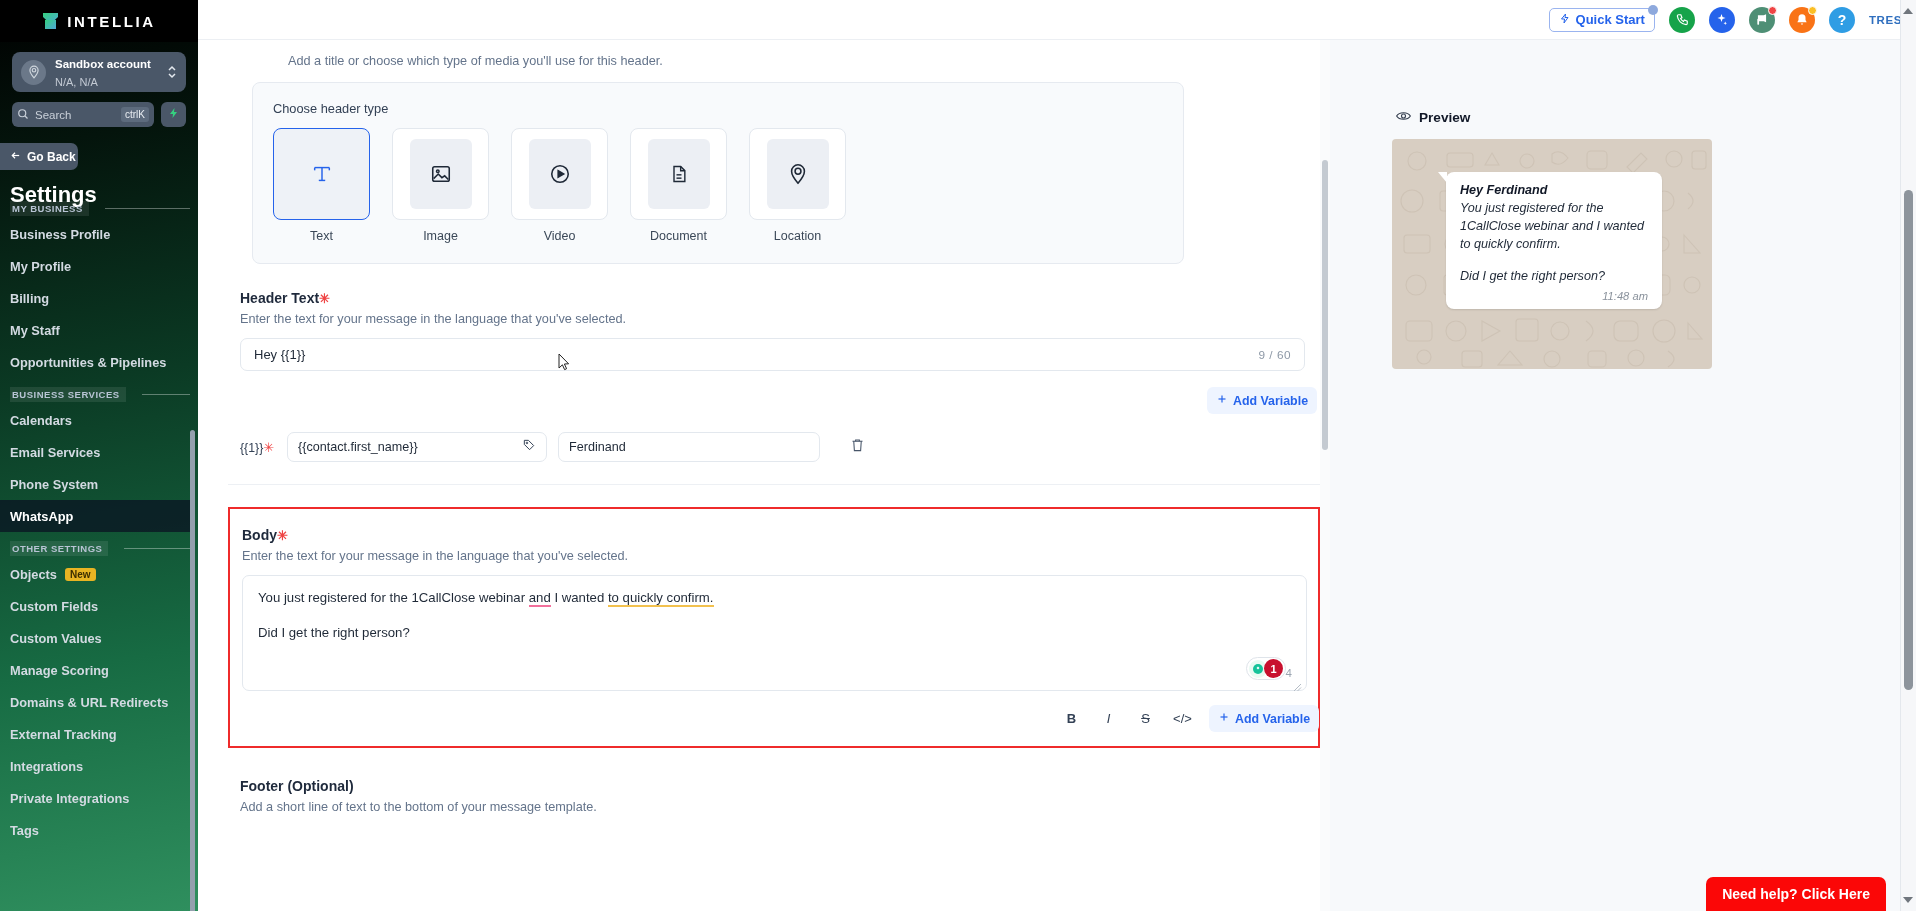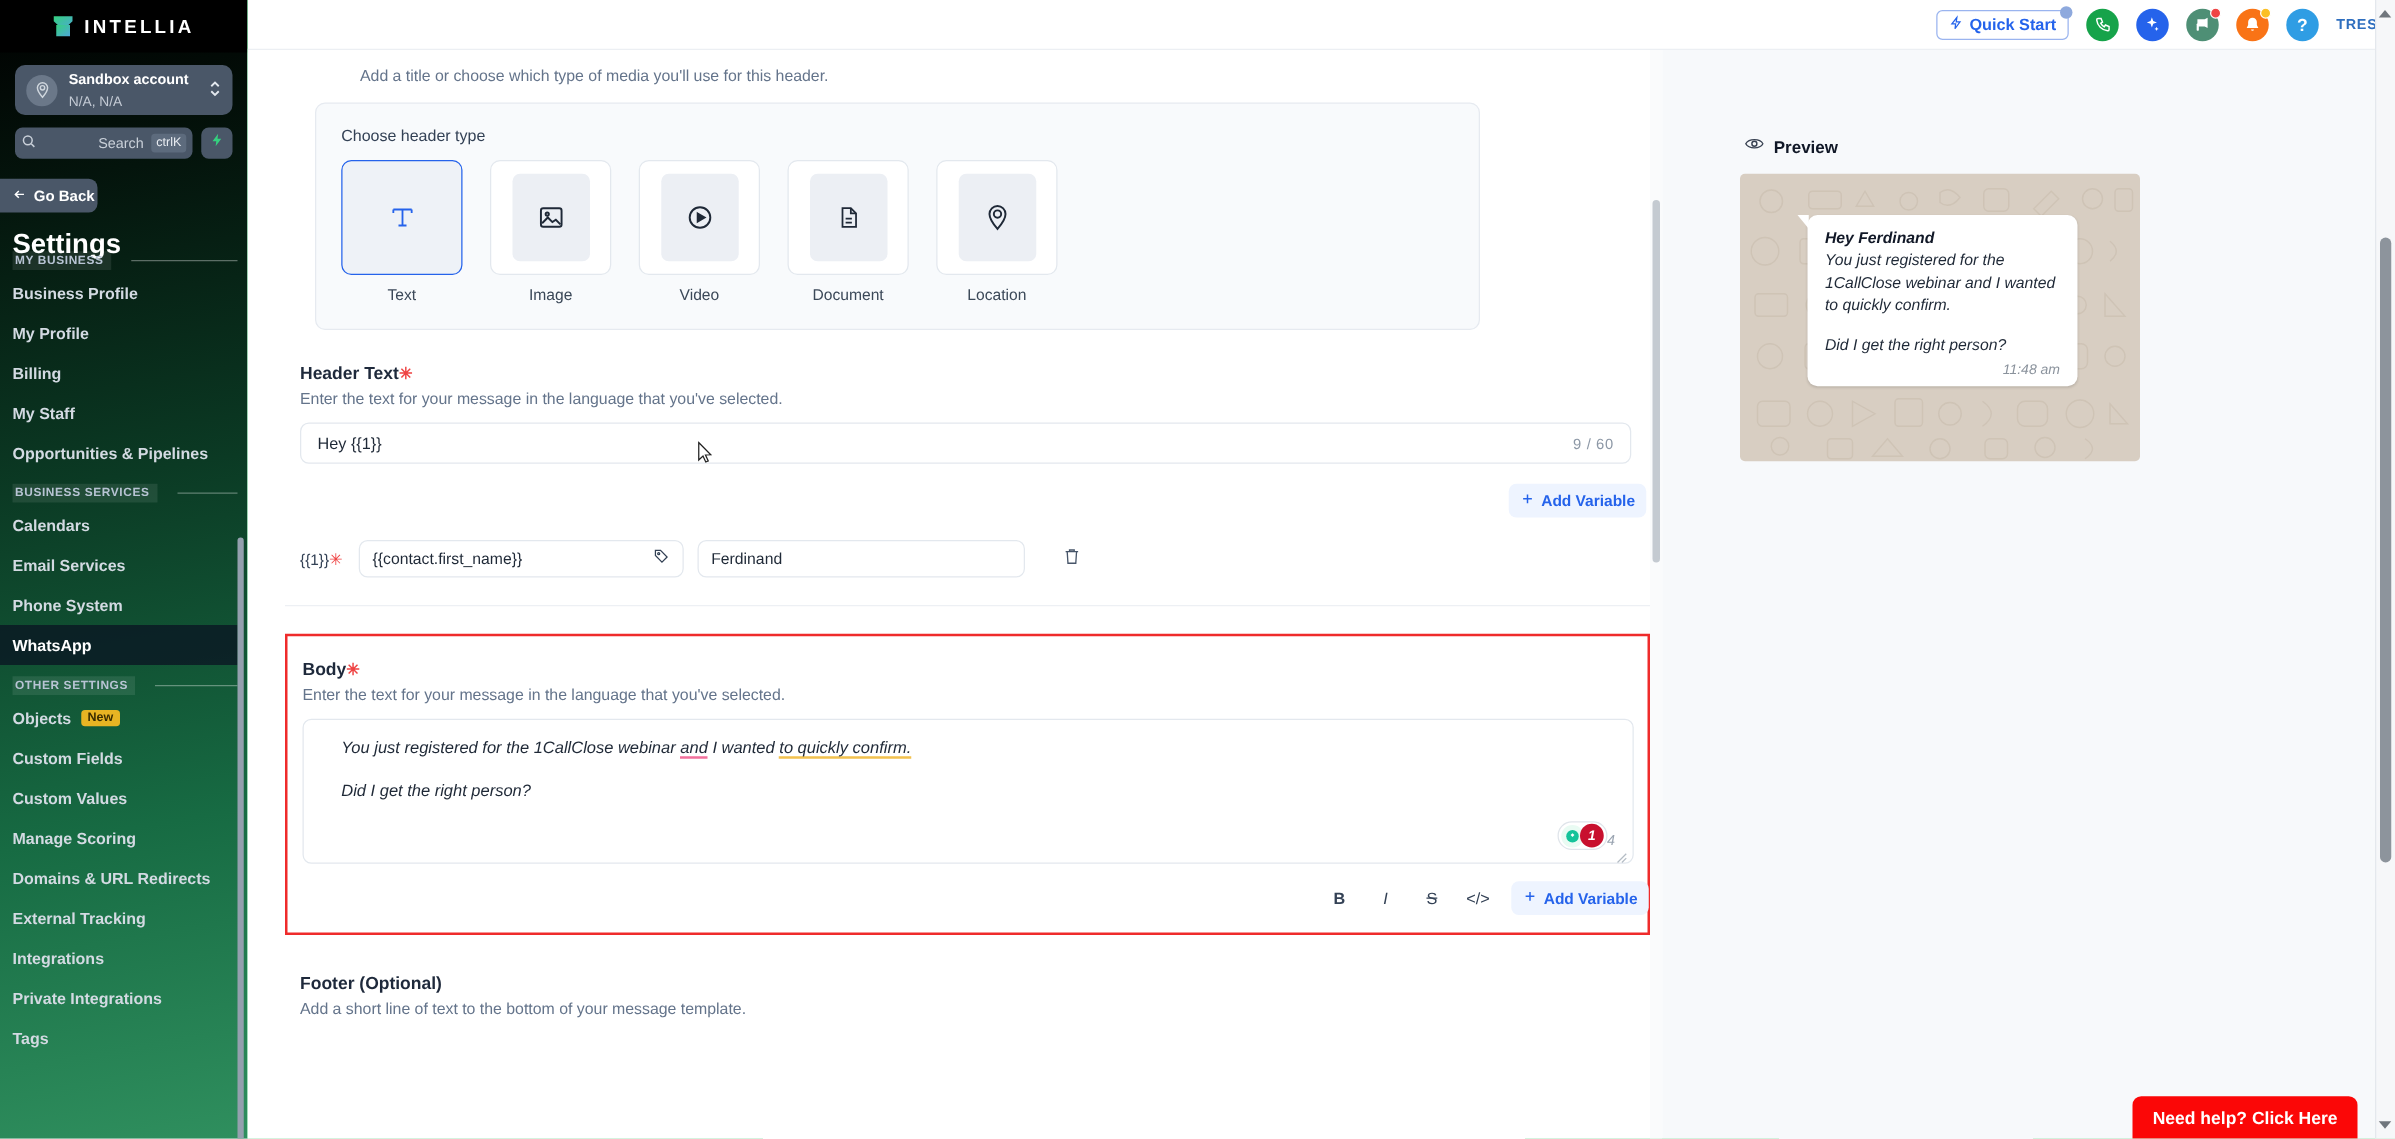--- a/index.html
+++ b/index.html
@@ -29,21 +29,21 @@
   .acct-av { width: 25px; height: 25px; border-radius: 50%; background: #6b7889; flex:0 0 25px;
     display:flex; align-items:center; justify-content:center; }
   .acct-txt { flex: 1; min-width: 0; }
   .acct-name { color:#fff; font-size: 11.5px; font-weight: 700; line-height: 13px; white-space:nowrap; overflow:hidden; }
   .acct-sub { color:#c3cad4; font-size: 11px; line-height: 13px; }
   .acct-chev { color:#e3e8ee; font-size: 11px; line-height: 9px; text-align:center; }
 
   .searchrow { margin: 10px 12px 0 12px; display:flex; gap: 7px; align-items: center; }
   .search {
     flex: 1; height: 25px; background: #4a5768; border-radius: 6px;
-    display:flex; align-items:center; padding: 0 5px; gap: 6px; cursor: text; text-align: right;
+    display:flex; align-items:center; padding: 0 5px; gap: 6px; cursor: text;
   }
   .search-ph { color:#c9d0d9; font-size: 11.5px; flex:1; }
   .kbd { background:#5d6b7d; color:#e9edf2; font-size: 10px; border-radius: 3px; padding: 2px 4px; }
   .flash-btn { width: 25px; height: 25px; border-radius: 6px; background:#4a5768;
     display:flex; align-items:center; justify-content:center; cursor:pointer; }
 
   .goback {
     margin-top: 16px; width: 78px; height: 27px; background:#4a5768;
     border-radius: 0 7px 7px 0; display:flex; align-items:center; gap:5px;
     padding-left: 9px; color:#fff; font-size: 12px; font-weight: 700; cursor:pointer;
@@ -60,21 +60,21 @@
     height: 32px; display:flex; align-items:center; padding-left: 10px;
     color:#d3dae2; font-size: 12.8px; font-weight: 700; cursor:pointer; gap:8px;
   }
   .nav-item.active { background: rgba(10,20,35,.78); color:#ffffff; }
   .badge-new { background:#e8b423; color:#3b2d00; font-size: 10px; font-weight:700;
     border-radius: 3px; padding: 1px 5px; }
   .sb-scrollbar { position:absolute; right: 3px; top: 238px; width: 5px; height: 560px;
     background:#94a0ae; border-radius: 3px; }
 
   
-  #right { flex: 1; height: 911px; position: relative; background:#22c55e; overflow:hidden; }
+  #right { flex: 1; height: 911px; position: relative; background:#f0abfc; overflow:hidden; }
 
   
   #topbar { height: 40px; background:#fff; display:flex; align-items:center;
     justify-content: flex-end; padding-right: 14px; gap: 14px; border-bottom: 1px solid #eceff3; }
   .quickstart { position: relative; display:flex; align-items:center; gap: 5px;
     border: 1px solid #9ab4ef; border-radius: 5px; padding: 3px 9px; color:#2463eb;
     font-size: 13px; font-weight: 700; cursor:pointer; }
   .qs-dot { position:absolute; right:-4px; top:-4px; width:10px; height:10px; border-radius:50%;
     background:#8ea9dd; }
   .circ { width: 26px; height: 26px; border-radius: 50%; display:flex; align-items:center;
@@ -145,21 +145,21 @@
   }
   .var-in2 { width: 262px; }
   .var-txt { color:#1f2937; font-size: 12.6px; flex:1; }
 
   .body-box {
     margin-top: 22px; margin-left: -12px; width: 1092px;
     border: 2px solid #ef2b2b; padding: 14px 0 14px 12px; position: relative;
   }
   .textarea {
     margin-top: 12px; width: 1065px; height: 116px; border: 1px solid #e3e8ee;
-    border-radius: 7px; background:#fff; padding: 13px 30px; position:relative; cursor:text;font-style:italic;
+    border-radius: 7px; background:#fff; padding: 13px 15px; position:relative; cursor:text;
   }
   .ta-line { color:#1f2937; font-size: 13.2px; line-height: 18px; }
   .ta-gap { height: 17px; }
   .u-red { border-bottom: 2px solid #f2709c; }
   .u-yellow { border-bottom: 2px solid #f2c14e; }
 
   .gbadge {
     position:absolute; right: 20px; bottom: 10px; display:flex; align-items:center;
     background:#fff; border: 1px solid #dfe4ea; border-radius: 13px; padding: 1px 2px; cursor:pointer;
   }

